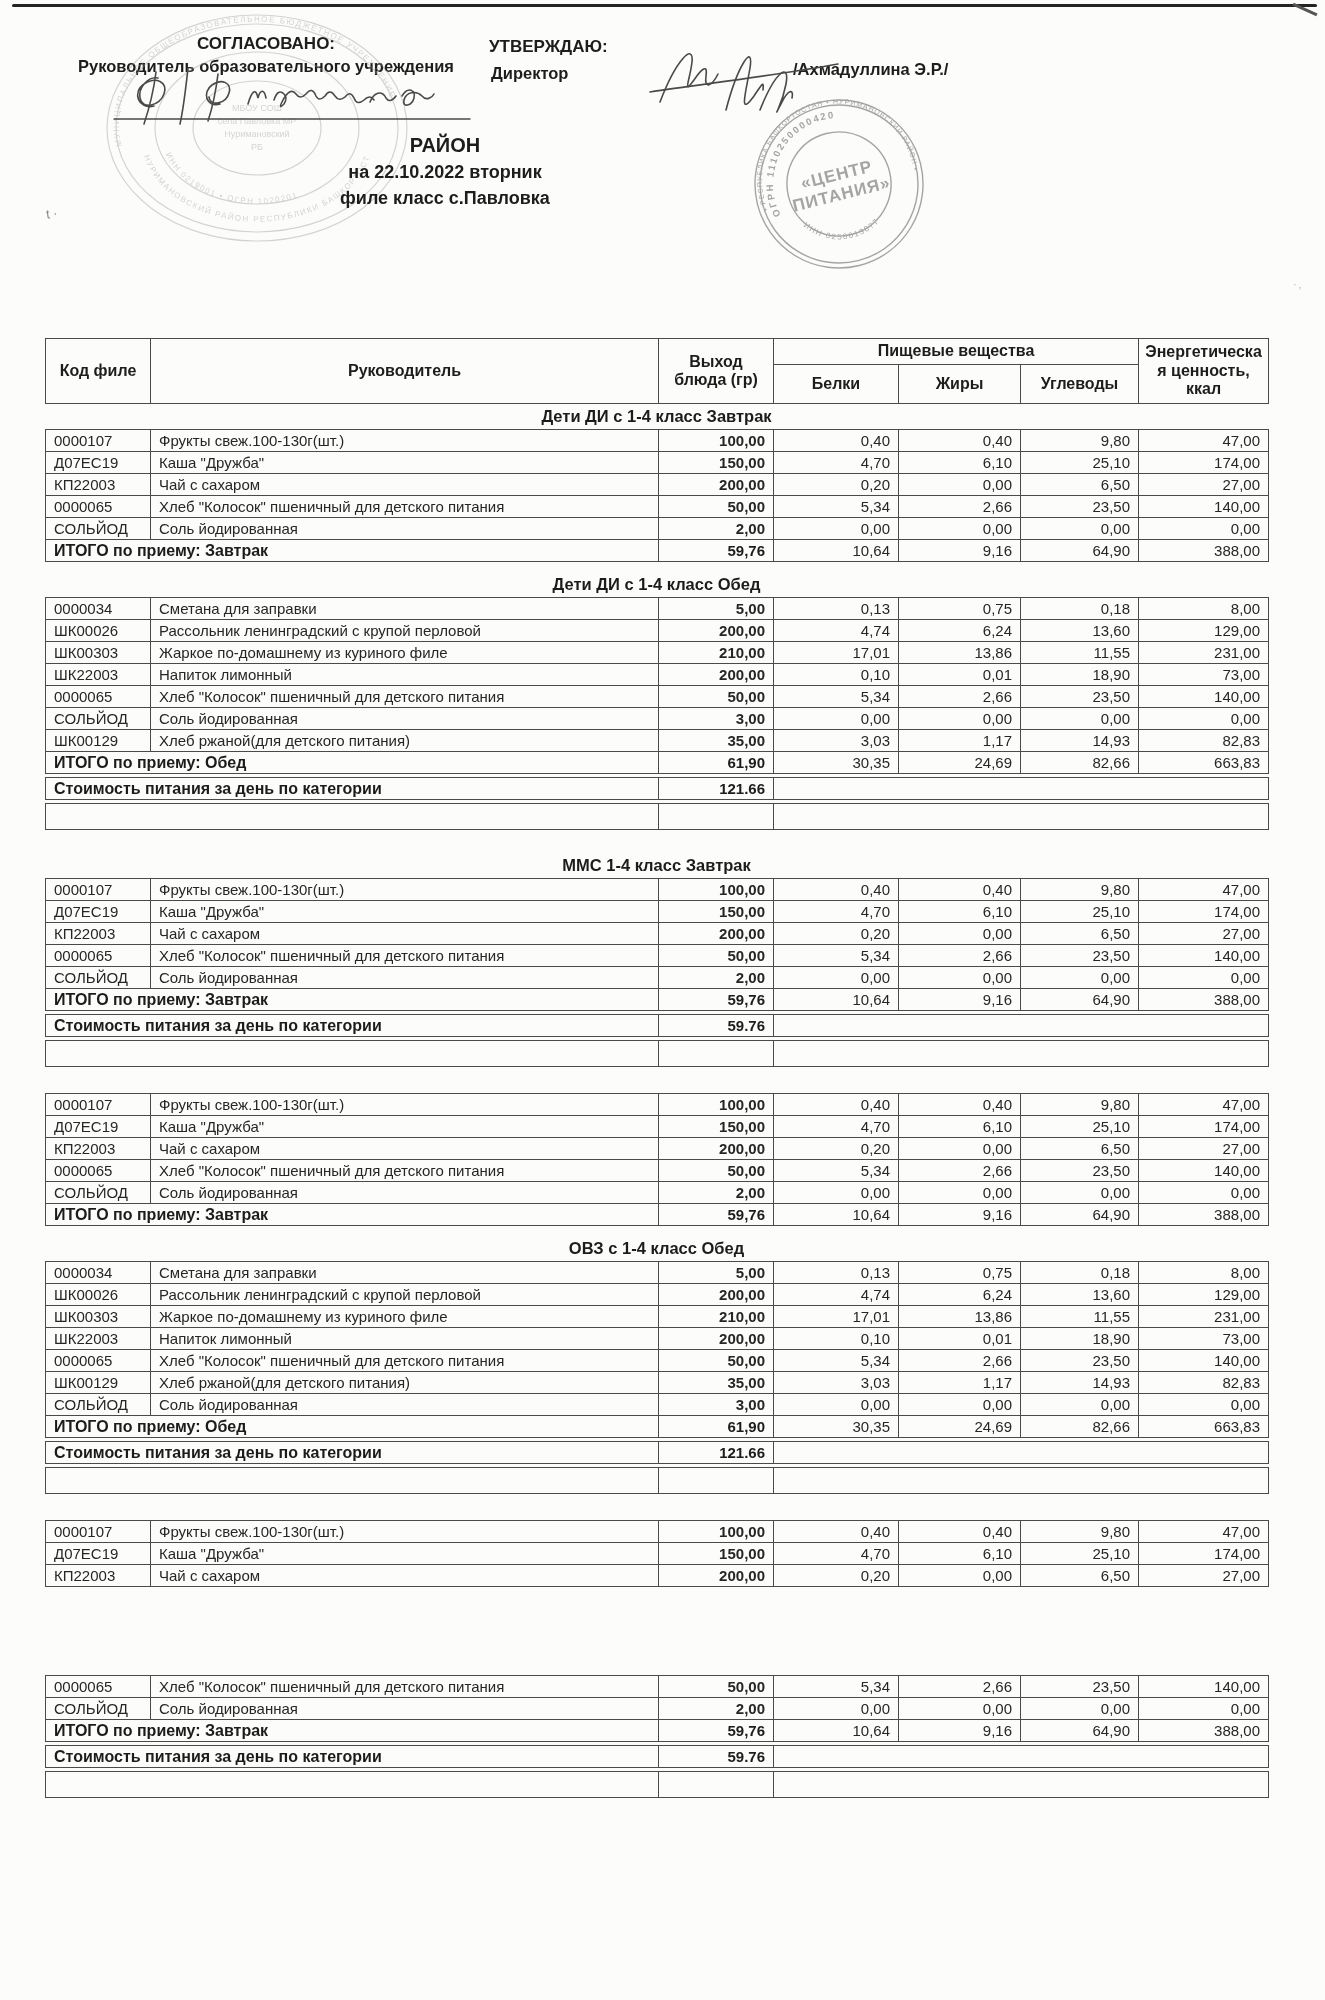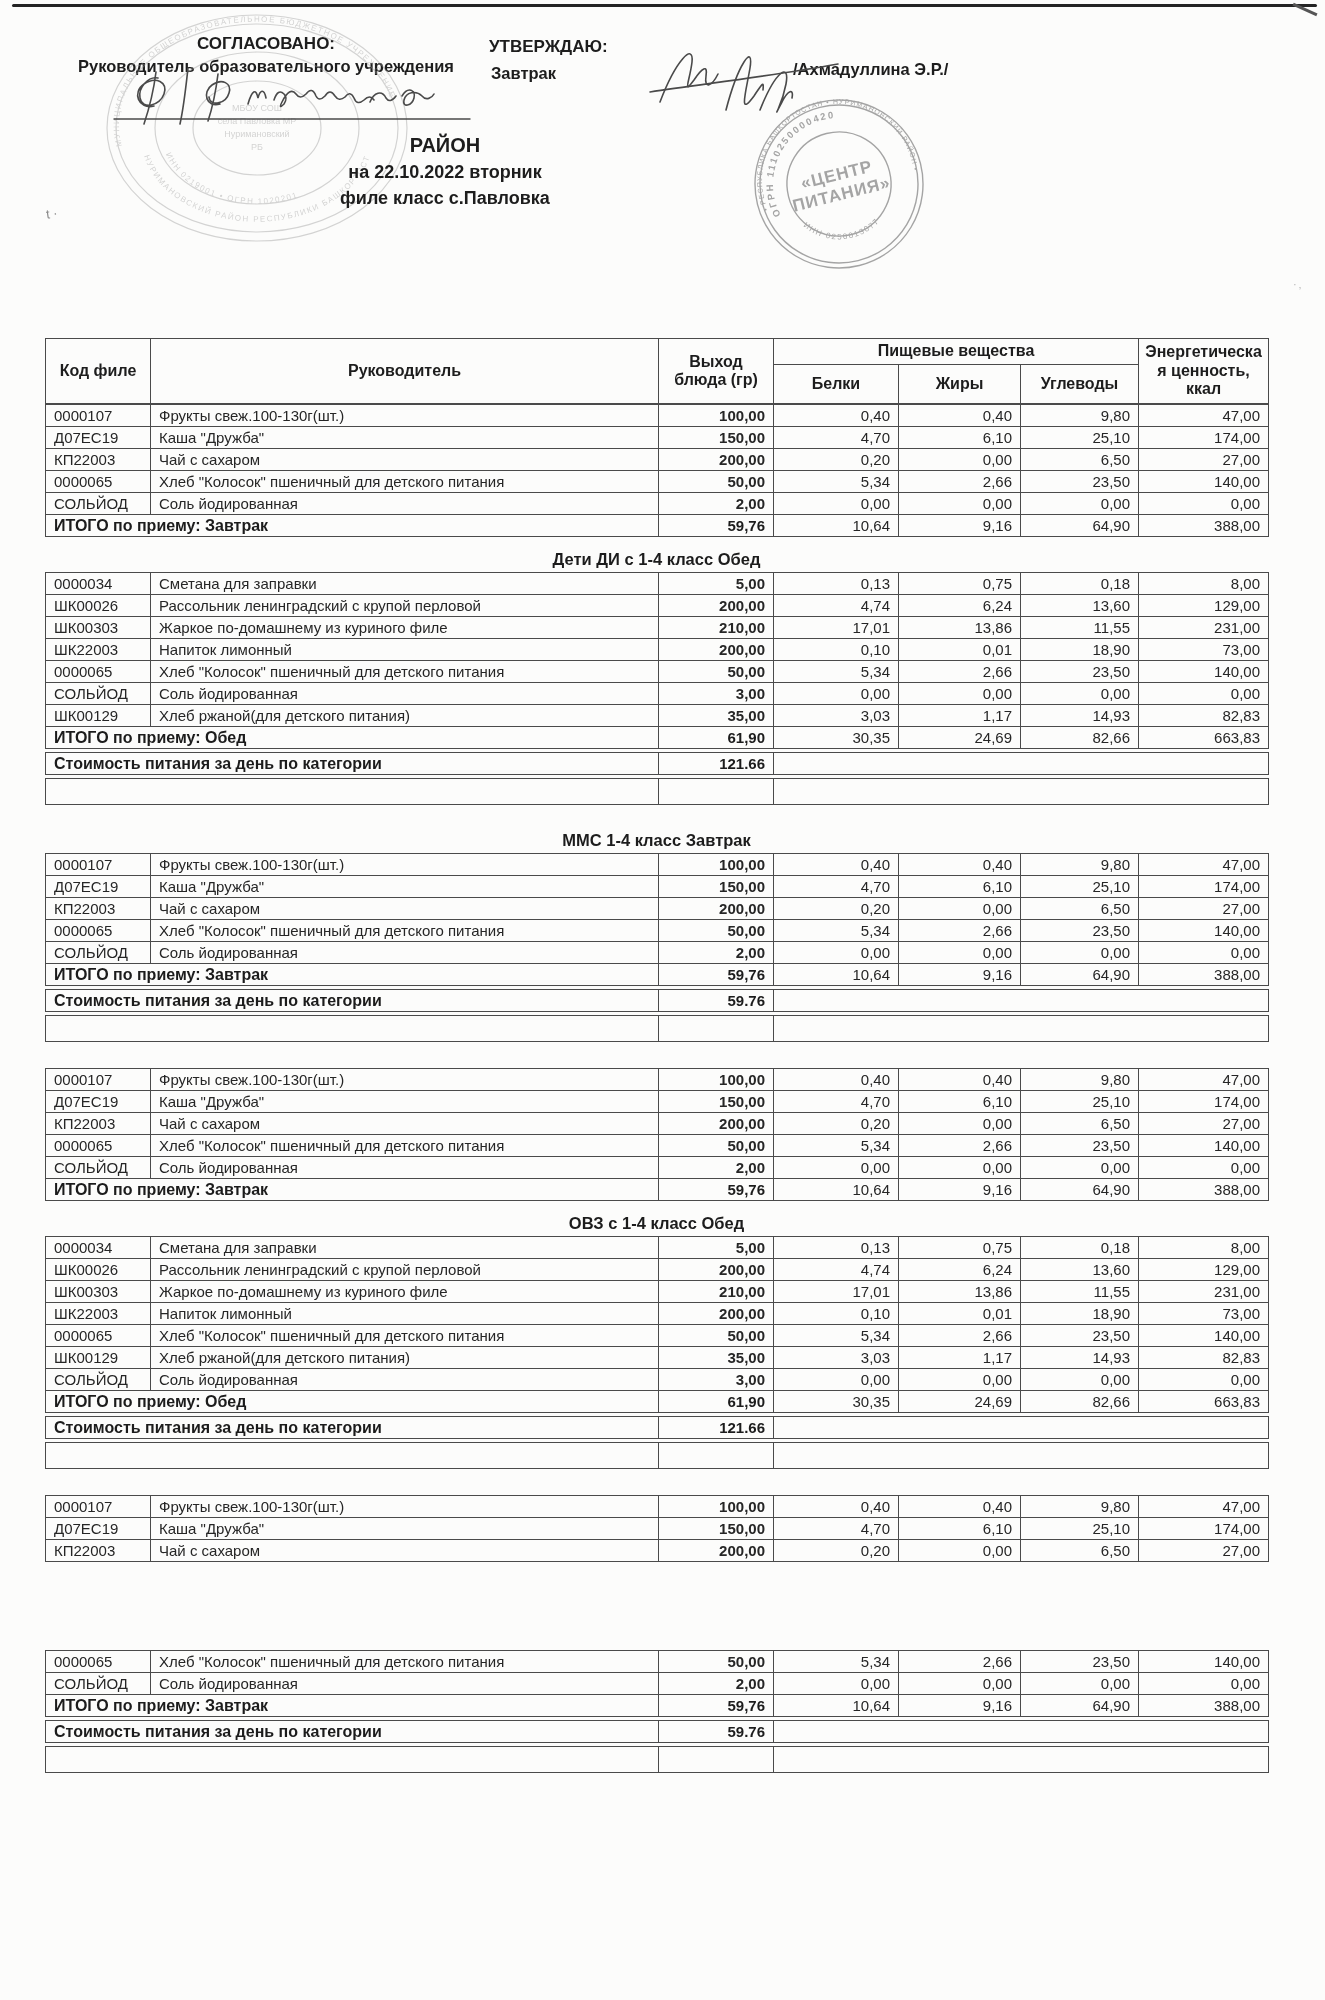--- a/index.html
+++ b/index.html
@@ -58,21 +58,21 @@
 <div class="page">
 
   <div class="scan-top-line"></div>
   <div class="scan-tick"></div>
   <div class="scan-mark-left">t ·</div>
   <div class="scan-mark-right">·‚</div>
 
   <div class="hdr agreed-label">СОГЛАСОВАНО:</div>
   <div class="hdr agreed-role">Руководитель образовательного учреждения</div>
   <div class="hdr approved-label">УТВЕРЖДАЮ:</div>
-  <div class="hdr approved-role">Завтрак</div>
+  <div class="hdr approved-role">Директор</div>
   <div class="hdr approved-name">/Ахмадуллина Э.Р./</div>
 
   <svg class="stamp-left" width="350" height="250" viewBox="0 0 350 250">
     <defs>
       <path id="lsTop" d="M 40,140 A 138,103 0 1 1 310,140" fill="none"></path>
       <path id="lsBot" d="M 62,150 A 116,85 0 0 0 288,150" fill="none"></path>
       <path id="lsMid" d="M 84,148 A 95,70 0 0 0 266,148" fill="none"></path>
     </defs>
     <g fill="none" stroke="#9b9b9b" stroke-width="1.2">
       <ellipse cx="175" cy="122" rx="150" ry="113"></ellipse>
@@ -168,20 +168,21 @@
         </tr>
         <tr>
           <td class="hc-sub">Белки</td>
           <td class="hc-sub">Жиры</td>
           <td class="hc-sub">Углеводы</td>
         </tr>
       </tbody>
     </table>
 
     <div class="menu-sections" id="menu-sections">
+        <div class="section-title">Дети ДИ с 1-4 класс Завтрак</div>
         <table class="menu-table">
           <colgroup>
             <col style="width: 105px;">
             <col style="width: 508px;">
             <col style="width: 115px;">
             <col style="width: 125px;">
             <col style="width: 122px;">
             <col style="width: 118px;">
             <col style="width: 130px;">
           </colgroup>

